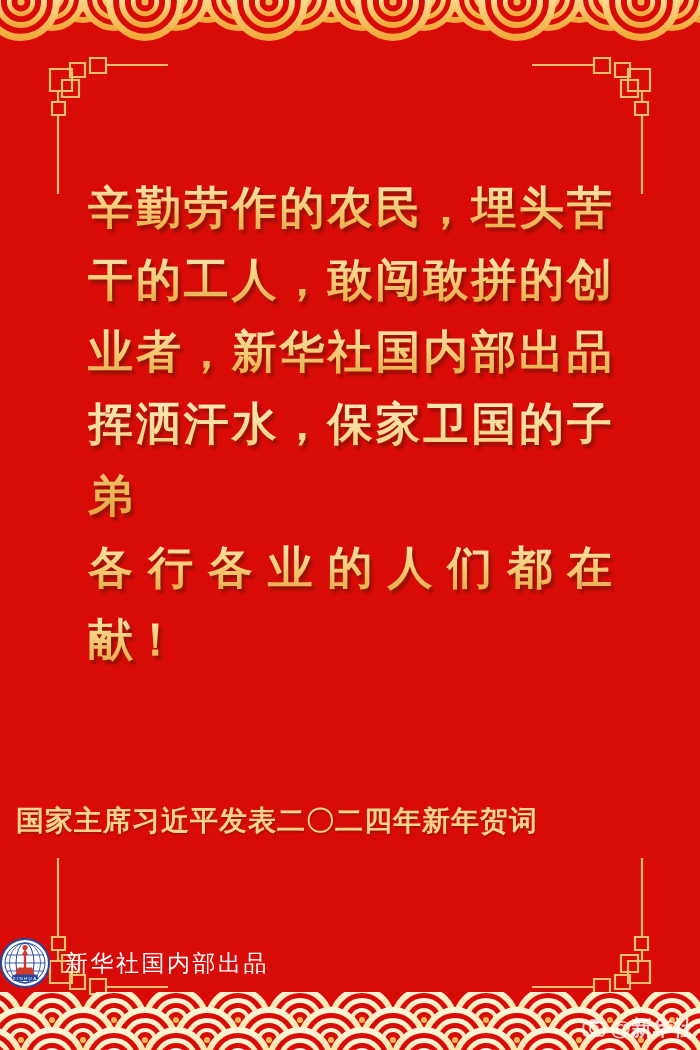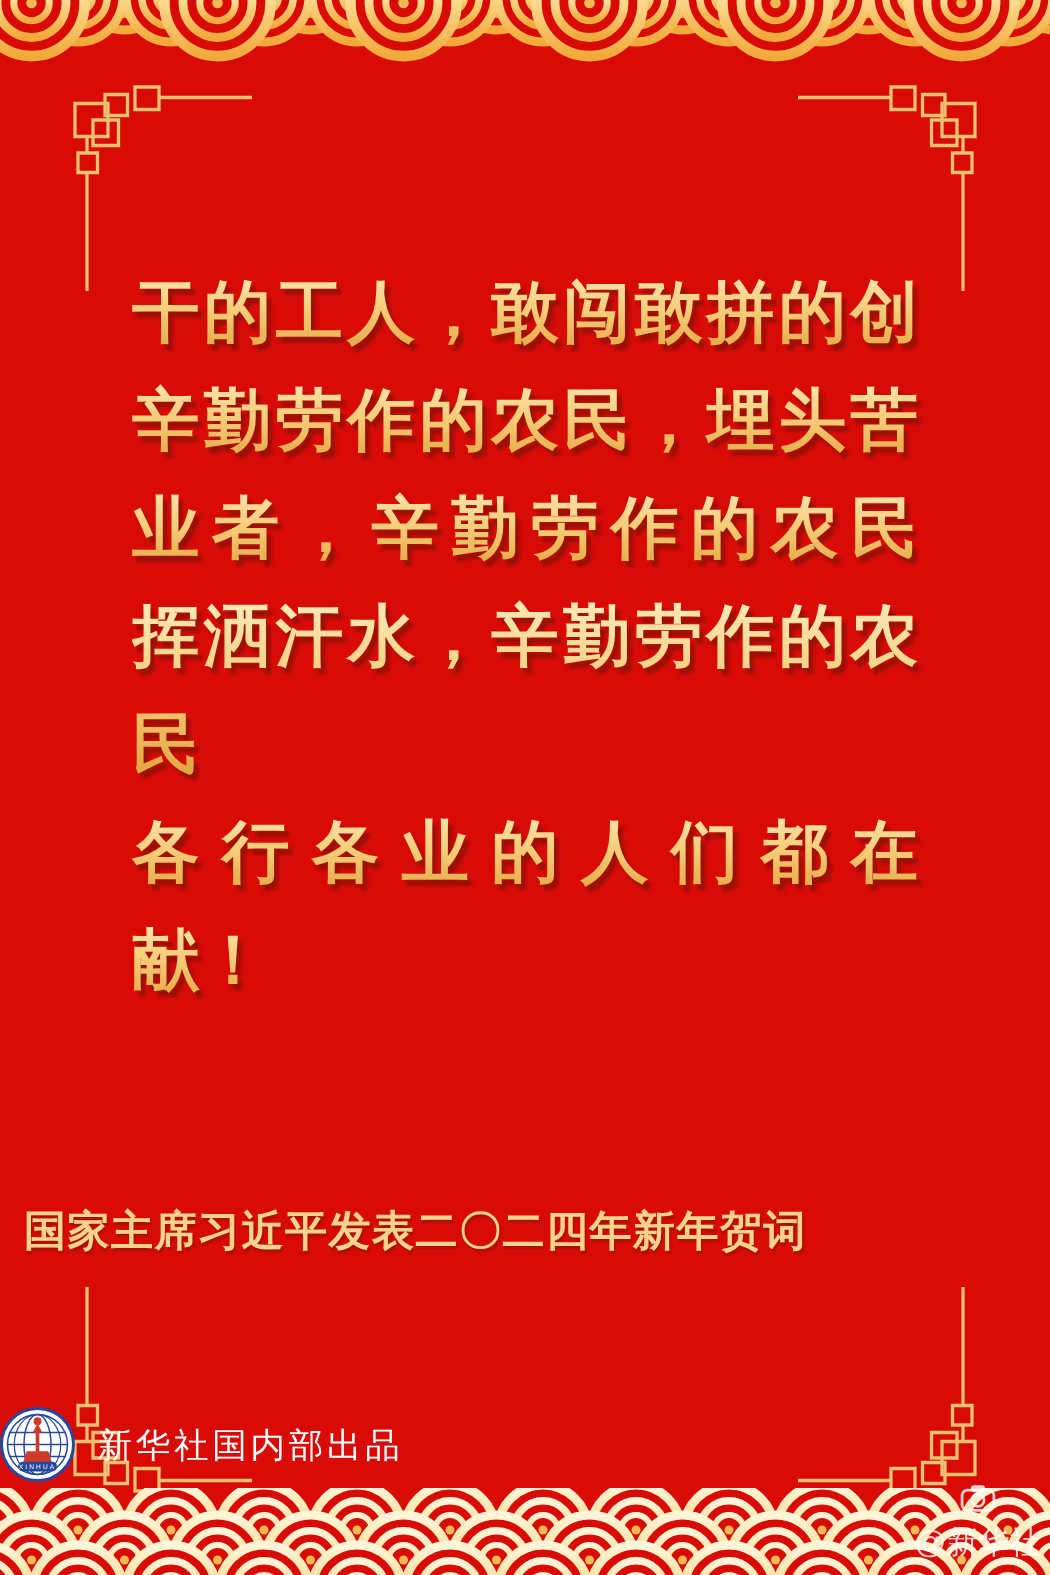--- a/index.html
+++ b/index.html
@@ -36,21 +36,21 @@
            text-shadow:1px 2px 1px rgba(120,20,6,.45);padding-left:16px;}
 
   
   .publisher-row{position:absolute;left:0;top:936px;width:700px;height:54px;
                  display:flex;align-items:center;justify-content:flex-start;gap:15px;}
   .logo{width:50px;height:50px;display:block;}
   .publisher-label{color:#ffffff;font-size:23px;font-weight:500;letter-spacing:2.5px;}
 
   
   .watermark{position:absolute;right:6px;bottom:8px;display:flex;align-items:center;gap:5px;
-             color:rgba(255,255,255,.8);font-size:21px;font-weight:400;z-index:5;flex-direction:column;}
+             color:rgba(255,255,255,.8);font-size:21px;font-weight:700;z-index:5;}
 </style>
 </head>
 <body>
 
 <div class="poster">
 
   <svg width="0" height="0" style="position:absolute" aria-hidden="true">
     <defs>
       <linearGradient id="gg" x1="0" y1="0" x2="0" y2="1">
         <stop offset="0" stop-color="#fff6da"></stop>
@@ -130,24 +130,24 @@
       <use href="#corner-knot"></use>
     </svg>
   <svg class="corner bl" viewBox="0 0 130 140">
       <use href="#corner-knot"></use>
     </svg>
   <svg class="corner br" viewBox="0 0 130 140">
       <use href="#corner-knot"></use>
     </svg>
 
   <div class="quote">
+    <div class="quote-line">辛勤劳作的农民，埋头苦</div>
     <div class="quote-line">干的工人，敢闯敢拼的创</div>
-    <div class="quote-line">辛勤劳作的农民，埋头苦</div>
-    <div class="quote-line">业者，辛勤劳作的农民</div>
-    <div class="quote-line">挥洒汗水，辛勤劳作的农民</div>
+    <div class="quote-line">业者，新华社国内部出品</div>
+    <div class="quote-line">挥洒汗水，保家卫国的子弟</div>
     <div class="quote-line">各行各业的人们都在</div>
     <div class="quote-line line-last">献！</div>
   </div>
 
   <div class="caption">国家主席习近平发表二〇二四年新年贺词</div>
 
   <div class="publisher-row">
     <svg class="logo" viewBox="0 0 50 50">
       <circle cx="25" cy="25" r="24" fill="#ffffff"></circle>
       <circle cx="25" cy="25" r="24" fill="none" stroke="#27479c" stroke-width="2"></circle>

